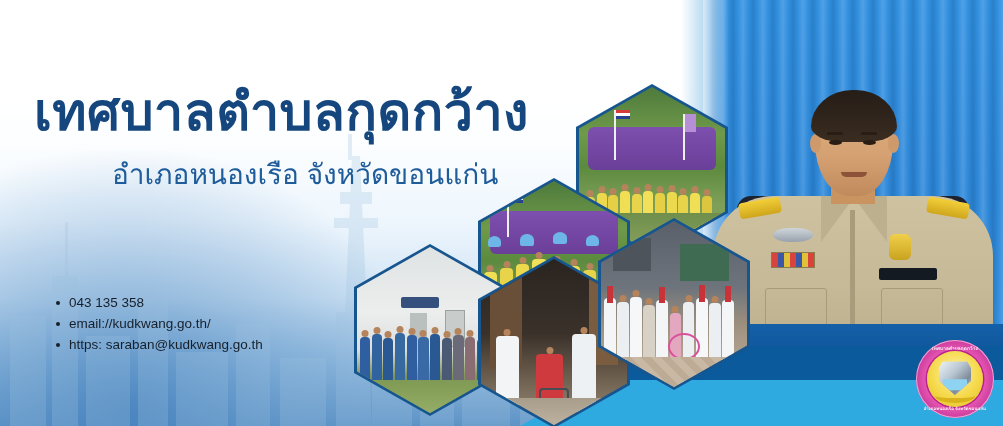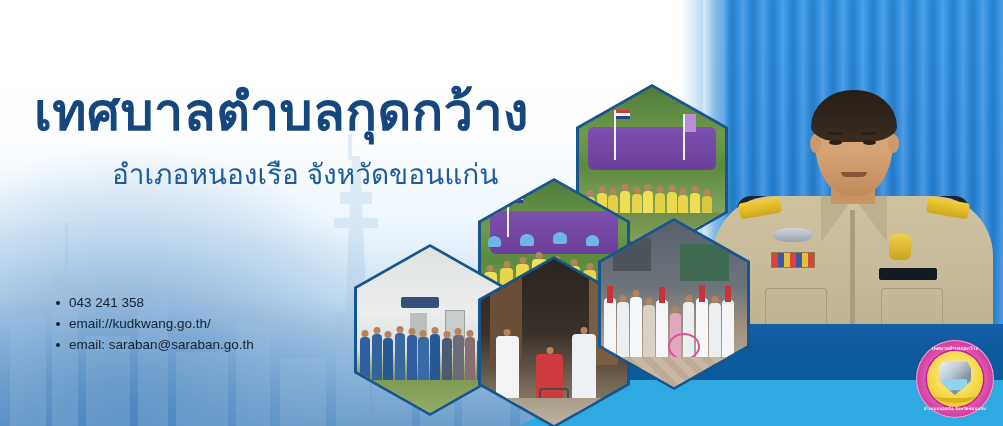--- a/index.html
+++ b/index.html
@@ -425,29 +425,29 @@
       </div>
     </div>
   </div>
 
   <div class="title">เทศบาลตำบลกุดกว้าง</div>
   <div class="subtitle">อำเภอหนองเรือ จังหวัดขอนแก่น</div>
 
   <div class="contact">
     <div class="row">
       <span class="dot"></span>
-      <span>043 241 358</span>
+      <span>043 135 358</span>
     </div>
     <div class="row">
       <span class="dot"></span>
       <span>email://kudkwang.go.th/</span>
     </div>
     <div class="row">
       <span class="dot"></span>
-      <span>email: saraban@saraban.go.th</span>
+      <span>https: saraban@kudkwang.go.th</span>
     </div>
   </div>
 
   <div class="seal">
     <div class="topband">เทศบาลตำบลกุดกว้าง</div>
     <div class="ring2"></div>
     <div class="shield"></div>
     <div class="sheaf"></div>
     <div class="botband">อำเภอหนองเรือ  จังหวัดขอนแก่น</div>
   </div>

